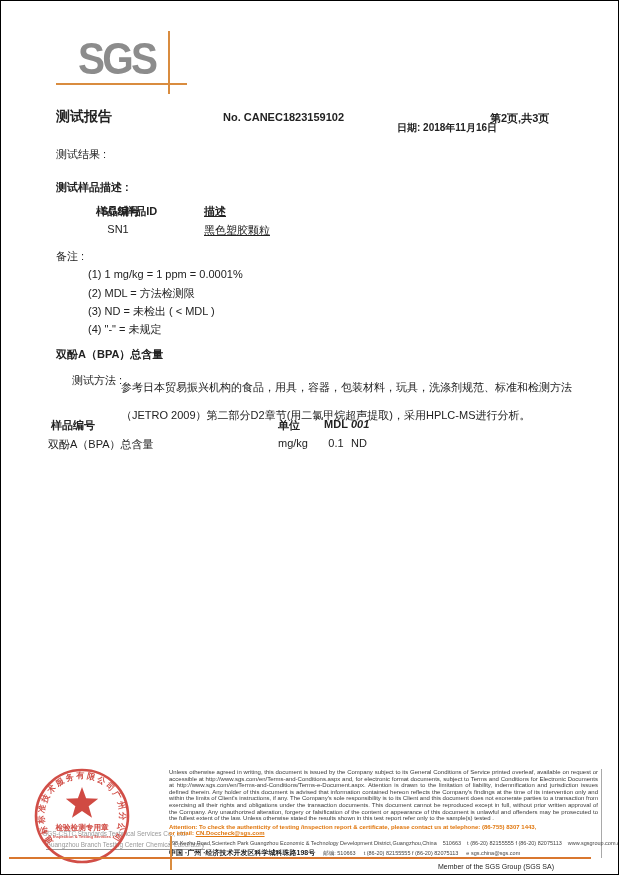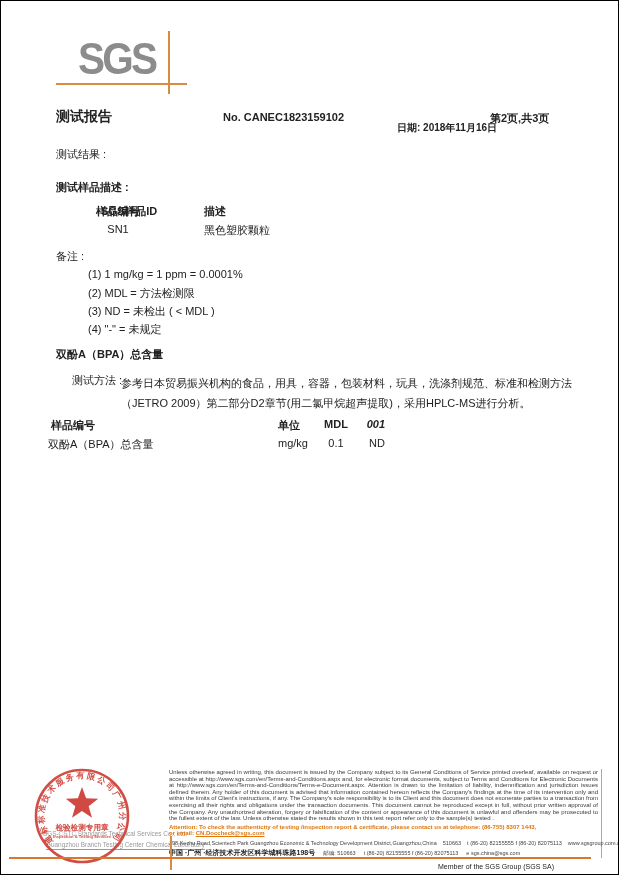--- a/index.html
+++ b/index.html
@@ -23,35 +23,35 @@
 
   .t11 { font-size:11px; }
   .bold { font-weight:bold; }
   .ul { }
 
   .results-lbl { left:55px; top:146px; }
   .sample-head { left:55px; top:179px; }
 
   .sample-c1 { left:66px; width:60px; text-align:center;margin-left:21px; }
   .sample-c2 { left:100px; width:92px; }
-  .sample-c3 { left:203px; }
+  .sample-c3 { left:203px;text-decoration:underline; }
   .row-h { top:203px; } .row-v { top:222px; }
 
   .remarks-lbl { left:55px; top:248px; }
   .note { left:87px; }
 
   .bpa-head { left:55px; top:346px; }
   .method-lbl { left:55px; top:372px;margin-left:16px; }
-  .method-txt { left:120px; top:372px; width:470px; line-height:20px; }
+  .method-txt { left:120px; top:372px; width:470px; line-height:28px; }
 
   .rt-h { top:417px; } .rt-v { top:436px; }
   .rt-c1h { left:50px; } .rt-c1 { left:47px; }
   .rt-c2 { left:277px; width:42px; }
   .rt-c3 { left:318px; width:34px; text-align:center; }
-  .rt-c4 { left:350px; width:34px; text-align:right; }
+  .rt-c4 { left:350px; width:34px; text-align:left; }
   .italic { font-style:italic; }
 
   
   .fineprint-block { left:168px; top:768px; width:433px; border-right:1px solid #a9a9a9;
                      padding-right:3px; }
   .disclaimer { font-size:6px; line-height:6.6px; text-align:justify; color:#3a3a3a; }
   .attention { margin-top:2px; font-size:6px; line-height:6.6px; font-weight:bold; color:#e0760c; }
   .attn-email { text-decoration:underline; }
   .addr-row-en { margin-top:3px; font-size:5.5px; color:#444; display:flex; gap:6px; white-space:nowrap; }
   .addr-row-cn { margin-top:2px; font-size:7px; color:#222; display:flex; gap:8px; white-space:nowrap; align-items:baseline; }

